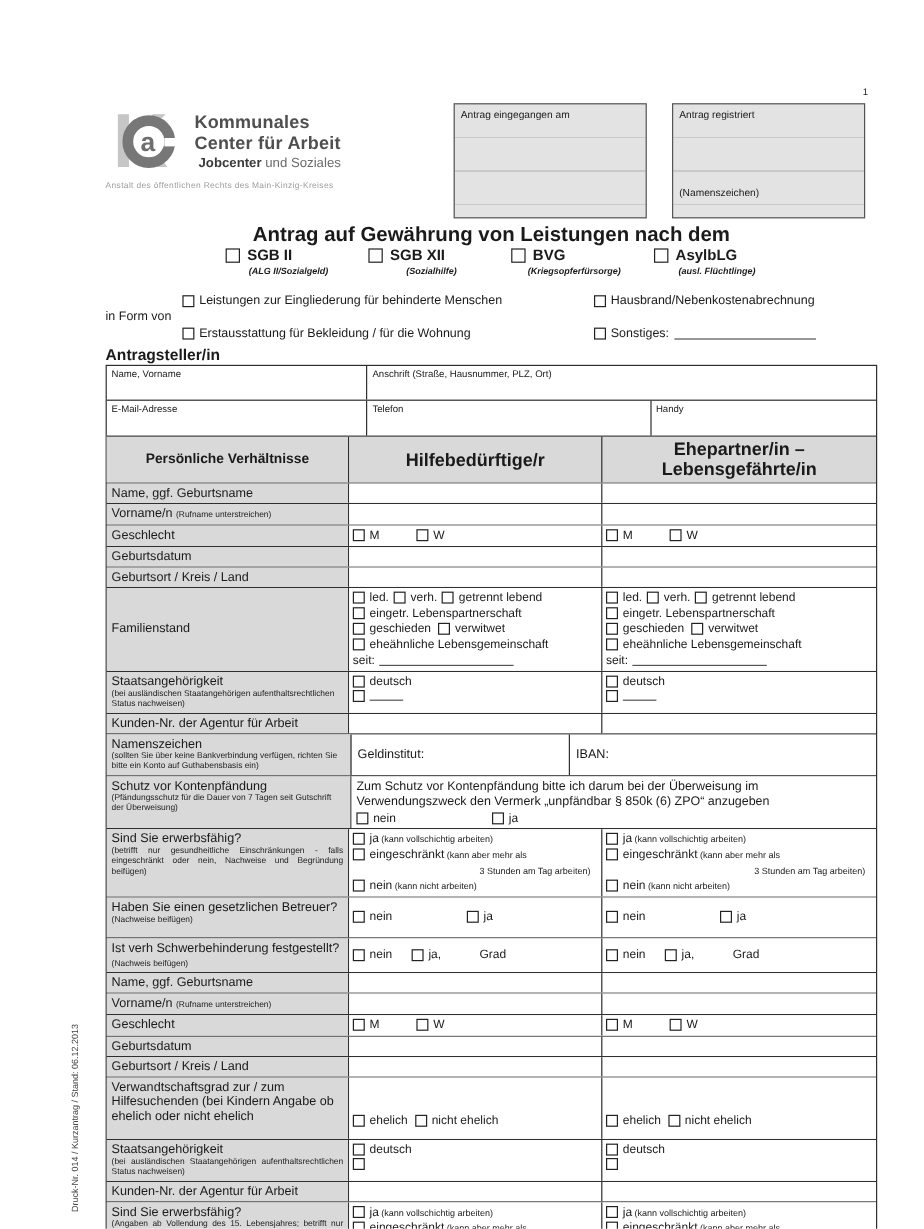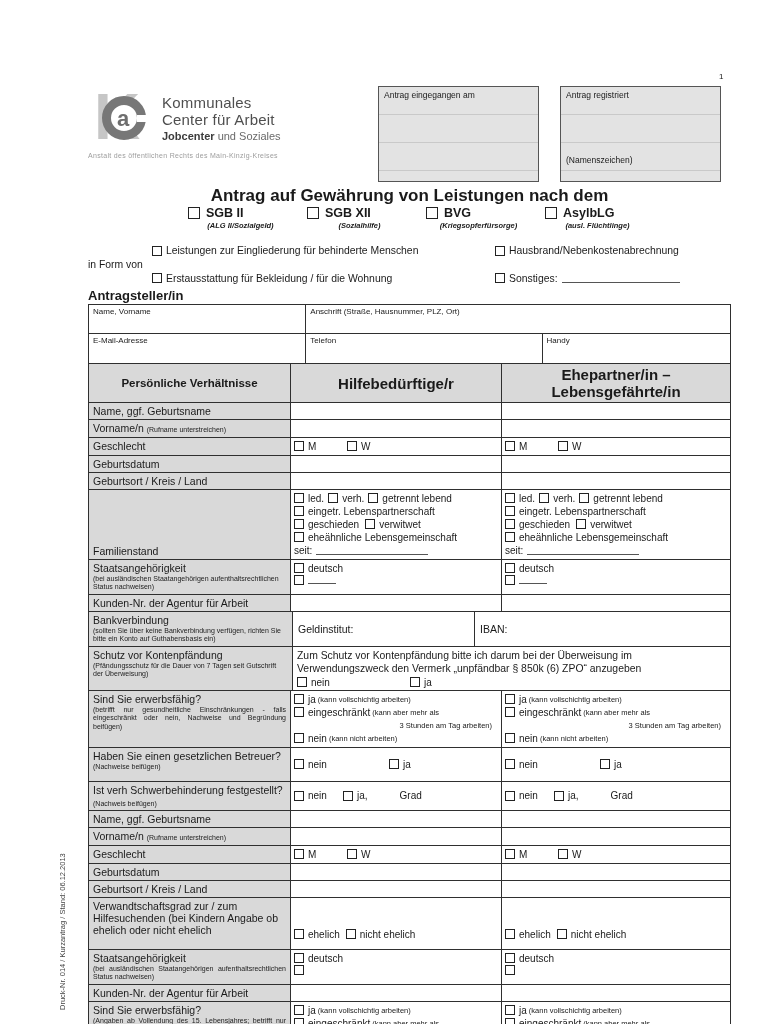--- a/index.html
+++ b/index.html
@@ -21,21 +21,21 @@
 
   
   .header { position:relative; height:106px; }
   .logo { position:absolute; left:0; top:8px; display:flex; }
   .logo-mark { position:relative; width:74px; height:62px; }
   .k { position:absolute; left:6px; top:-8px; font-size:64px; font-weight:bold; color:#c6c6c6; letter-spacing:-3px; }
   .ring { position:absolute; left:14px; top:8px; width:44px; height:44px; border:9px solid #777; border-radius:50%; background:#fff; }
   .ring::after { content:""; position:absolute; right:-11px; top:10px; width:11px; height:7px; background:#fff; }
   .a { position:absolute; left:6px; top:1px; font-size:22px; font-weight:bold; color:#6e6e6e; }
   .logo-text { padding-top:6px; color:#4f4f4f; }
-  .lt1 { font-size:15px; font-weight:normal; line-height:17px; letter-spacing:0.2px; }
+  .lt1 { font-size:15px; font-weight:bold; line-height:17px; letter-spacing:0.2px; }
   .lt2 { font-size:11px; color:#6a6a6a; text-align:right; margin-top:2px; }
   .lt2 b { color:#3c3c3c; }
   .org { position:absolute; left:0; top:72px; font-size:7px; color:#9d9d9d; letter-spacing:0.3px; }
   .stamp {
     position:absolute; top:6px; width:161px; height:96px;
     background:#e3e3e3; border:1px solid #555;
     padding:3px 5px; display:flex; flex-direction:column; justify-content:space-between;
     background-image:repeating-linear-gradient(to bottom, transparent 0 27px, #c9c9c9 27px 28px);
   }
   .stamp1 { left:290px; } .stamp2 { left:472px; }
@@ -88,21 +88,21 @@
   .hd { background:var(--gray); font-weight:bold; text-align:center; }
   .hd .lbl { font-size:11.5px; display:flex; align-items:center; justify-content:center; background:var(--gray); }
   .hd .cell { background:var(--gray) !important; font-size:15px; display:flex; align-items:center; justify-content:center; }
 
   .ln { line-height:13px; display:flex; align-items:center; flex-wrap:wrap; }
   .opt { display:inline-flex; align-items:center; margin-right:8px; }
   .ot { font-size:10px; }
   .oh { font-size:7.5px; margin-left:2px; }
   .rt { justify-content:flex-end; padding-right:6px; }
 
-  .vc { display:flex; align-items:flex-end; }
+  .vc { display:flex; align-items:center; }
   .r-h17 { min-height:17px; } .r-h16 { min-height:16px; } .r-h15 { min-height:15px; } .r-h14 { min-height:14px; }
   .r-fam { min-height:70px; } .r-staat { min-height:33px; } .r-bank { min-height:35px; }
   .r-pfa { min-height:42px; } .r-erw { min-height:46px; } .r-bet { min-height:34px; }
   .r-sch { min-height:26px; } .r-verw { min-height:52px; } .r-staat2 { min-height:35px; }
   .r-erw2 { min-height:42px; }
 
   .bank-cells { display:flex; flex:1; }
   .bank-sub { display:flex; align-items:center; padding:2px 5px; font-size:10.5px; }
   .b-geld { width:181px; } .b-bic { width:107px; border-left:1px solid var(--bc); } .b-iban { flex:1; border-left:1px solid var(--bc); }
 
@@ -439,21 +439,21 @@
             <span class="lab">Kunden-Nr. der Agentur für Arbeit</span>
           </div>
         <div class="pair">
             <div class="cell"></div>
             <div class="cell"></div>
           </div>
       </div>
 
       <div class="row r-bank">
         <div class="lbl">
-          <span class="lab">Bankverbindung</span>
+          <span class="lab">Namenszeichen</span>
           <span class="hint">(sollten Sie über keine Bankverbindung verfügen, richten Sie bitte ein Konto auf Guthabensbasis ein)</span>
         </div>
         <div class="bank-cells">
           <div class="bank-sub b-geld">
               <span>Geldinstitut:</span>
             </div>
           <div class="bank-sub b-iban">
               <span>IBAN:</span>
             </div>
         </div>

